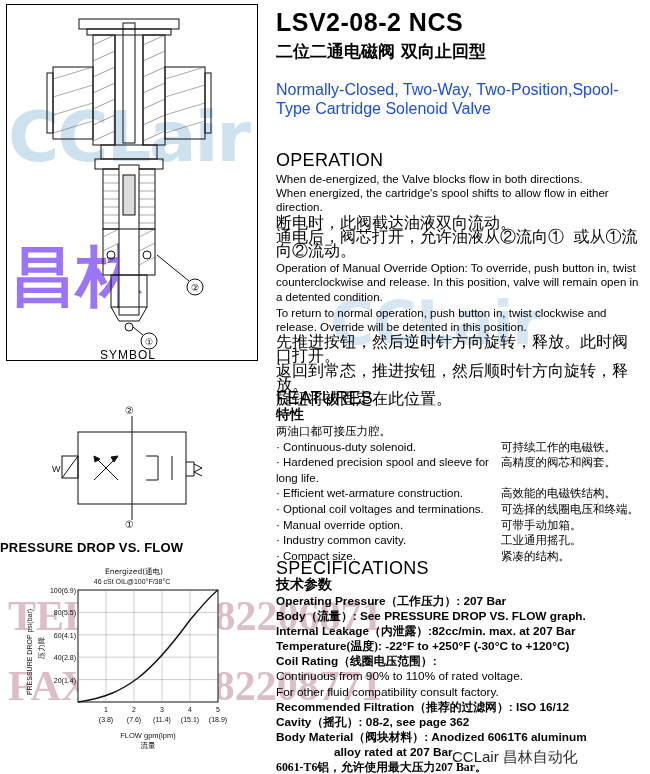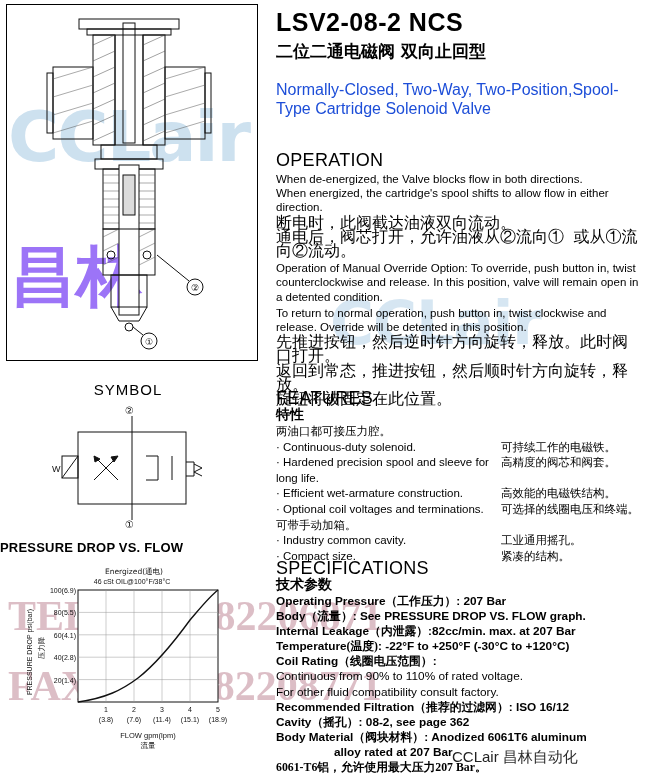--- a/index.html
+++ b/index.html
@@ -76,24 +76,24 @@
     left: 6px;
     top: 4px;
     width: 250px;
     height: 355px;
     border: 1px solid #000;
     background: transparent;
   }
   .symbol-label {
     position: absolute;
     left: 0;
-    top: 381px;
+    top: 348px;
     width: 256px;
     text-align: center;
-    font-size: 15px;
+    font-size: 12px;
     letter-spacing: 1px;
   }
   .symbol-wrap {
     position: absolute;
     left: 6px;
     top: 400px;
     width: 250px;
     height: 130px;
   }
   .chart-title {
@@ -442,20 +442,21 @@
     </div>
     <div class="feat-row">
       <span class="feat-en">· Efficient wet-armature construction.</span>
       <span class="feat-cn">高效能的电磁铁结构。</span>
     </div>
     <div class="feat-row">
       <span class="feat-en">· Optional coil voltages and terminations.</span>
       <span class="feat-cn">可选择的线圈电压和终端。</span>
     </div>
     <div class="feat-row">
+      <span class="feat-en">· Manual override option.</span>
       <span class="feat-cn">可带手动加箱。</span>
     </div>
     <div class="feat-row">
       <span class="feat-en">· Industry common cavity.</span>
       <span class="feat-cn">工业通用摇孔。</span>
     </div>
     <div class="feat-row">
       <span class="feat-en">· Compact size.</span>
       <span class="feat-cn">紧凑的结构。</span>
     </div>

